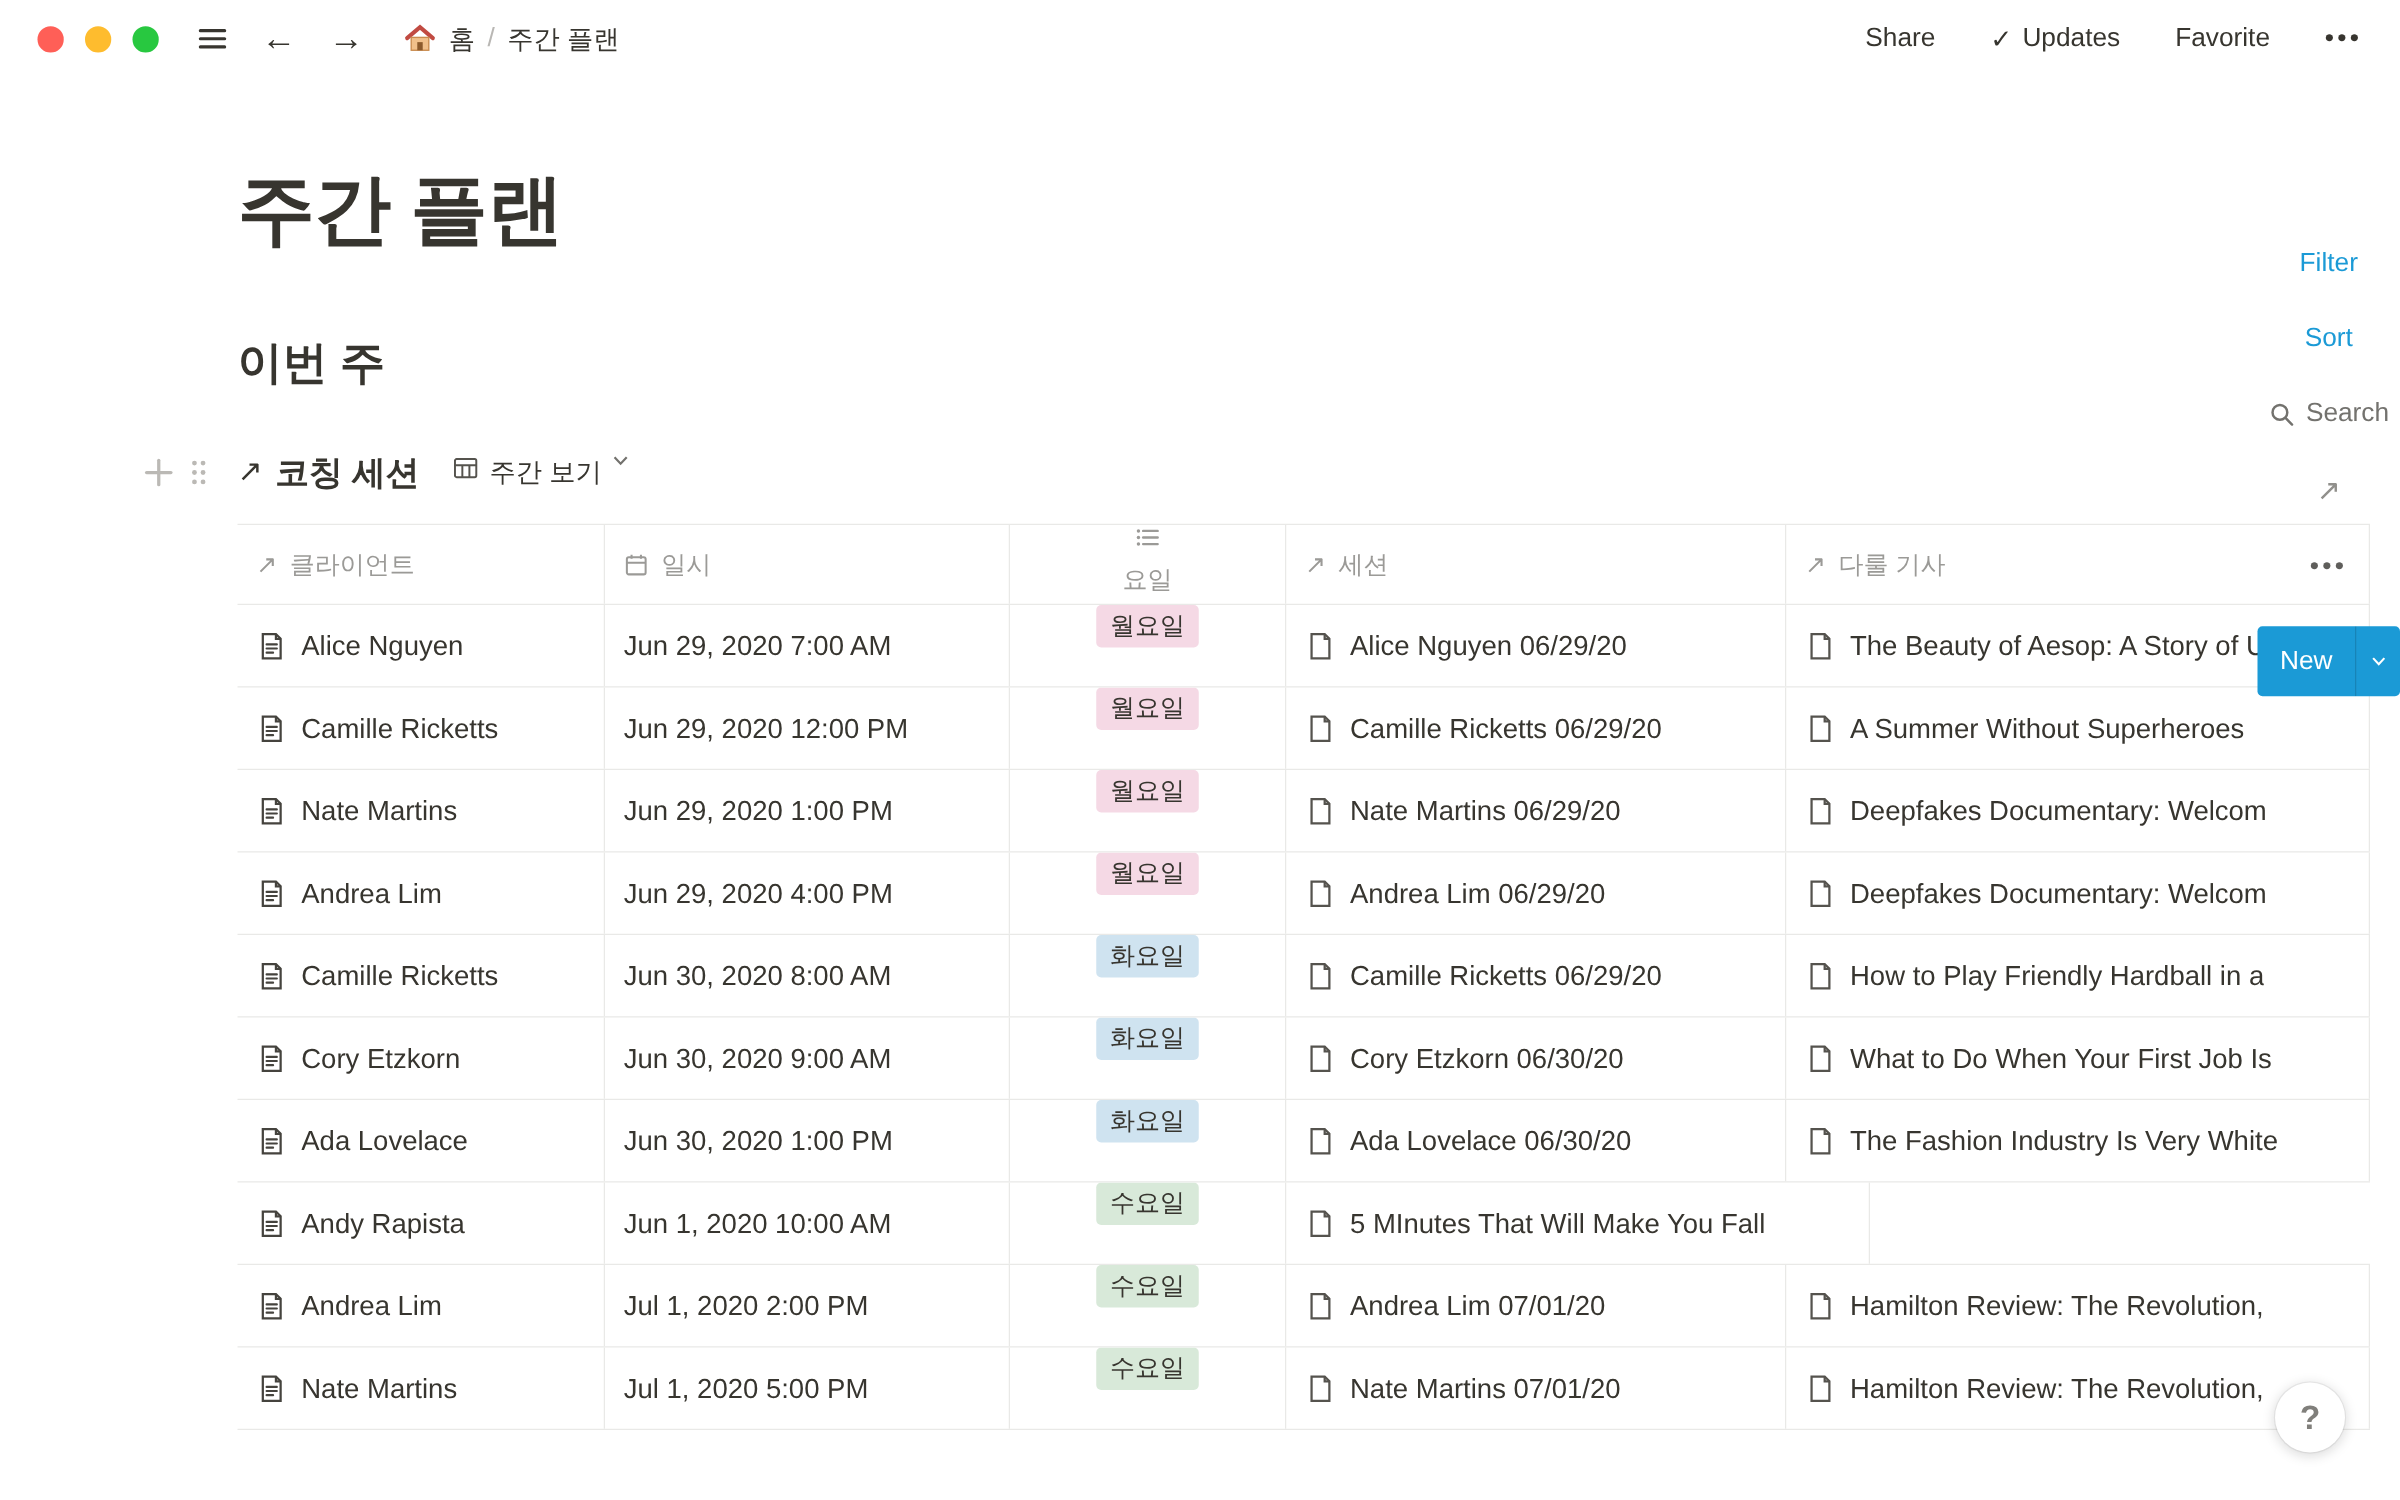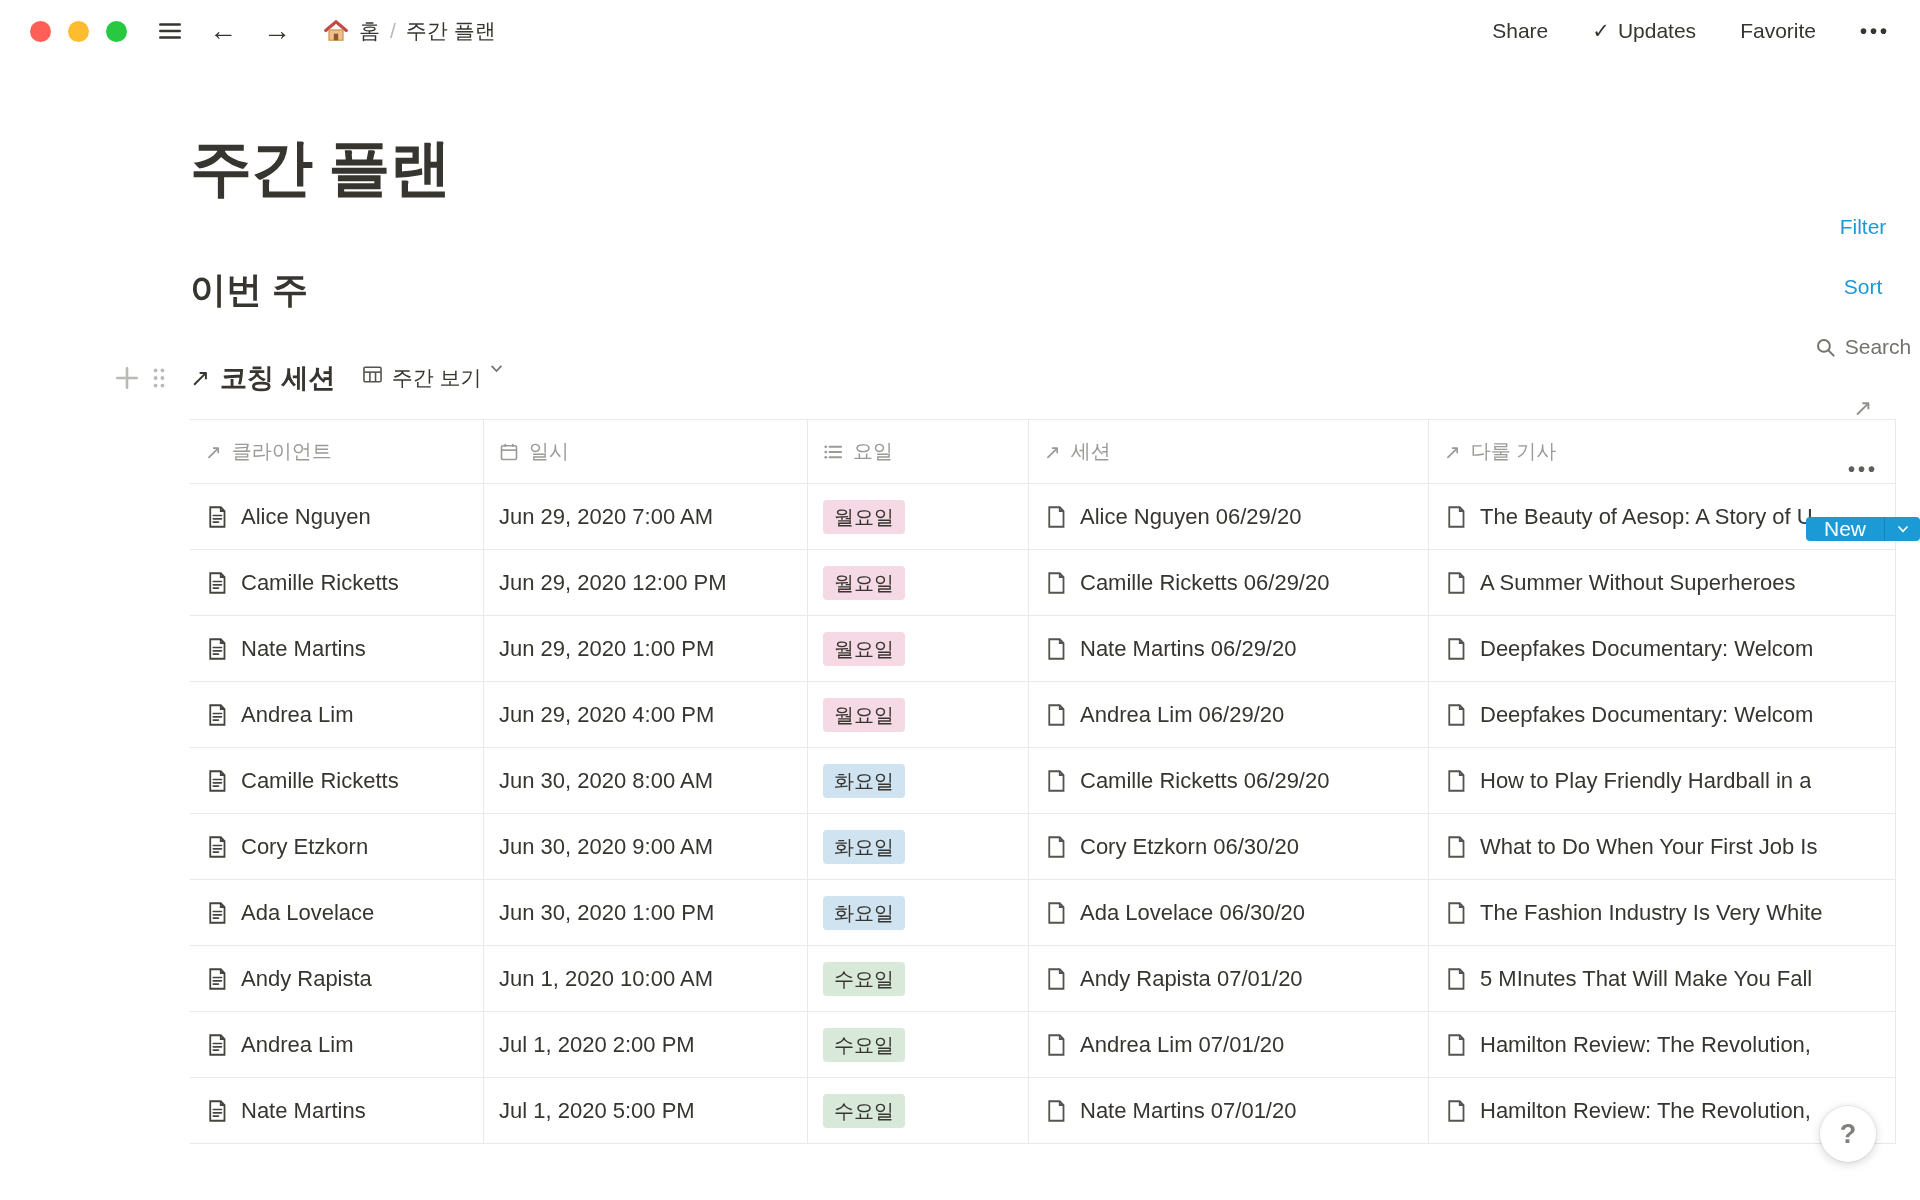--- a/index.html
+++ b/index.html
@@ -34,35 +34,35 @@
   .coll-arrow { font-size:24px; line-height:1; }
   .coll-title { font-size:27px; font-weight:700; }
   .view-group { display:flex; align-items:flex-start; gap:9px; margin-left:26px; cursor:pointer; }
   .view-label { font-size:21px; }
   .toolbar-right { margin-left:auto; display:flex; align-items:center; gap:36px;flex-direction:column; }
   .tb-link { font-size:21px; color:var(--accent-blue,#1B9AD6); cursor:pointer; }
   .search-group { display:flex; align-items:center; gap:9px; color:#73726E; font-size:21px; cursor:pointer; }
   .expand-arrow { color:#91908C; font-size:23px; cursor:pointer; }
   .toolbar .dots { color:#5F5E5B; cursor:pointer; }
   .new-btn { display:flex; align-items:stretch; background:var(--accent-blue,#1B9AD6); color:#fff;
-    border-radius:4px; height:24px; overflow:hidden; cursor:pointer; }
+    border-radius:4px; height:56px; overflow:hidden; cursor:pointer; }
   .new-btn .main { display:flex; align-items:center; padding:0 18px; font-size:21px; font-weight:500; }
   .new-btn .chev { display:flex; align-items:center; justify-content:center; width:36px;
     border-left:1px solid rgba(0,0,0,0.14); }
 
   
   .table { margin-top:18px; width:1706px; border-top:1px solid var(--border,#E9E9E7); font-size:22px; }
   .tr { display:flex; border-bottom:1px solid var(--border,#E9E9E7); height:66px; }
   .tr.head { height:64px; }
   .th,.td { display:flex; align-items:center; gap:12px; padding:0 15px;
     border-right:1px solid var(--border,#E9E9E7); overflow:hidden; white-space:nowrap; }
   .th { color:var(--text-gray,#9B9A97); font-size:20px; gap:10px; cursor:pointer; }
   .col-client { width:294px; }
   .col-datetime { width:324px; }
-  .col-day { width:221px; }
+  .col-day { width:221px;flex-direction:column; }
   .col-session { width:400px; }
   .col-article { width:467px; }
   .cell-icon { display:inline-flex; flex-shrink:0; color:#55534E; }
   .link { text-decoration-color:rgba(55,53,47,0.35); text-underline-offset:4px;
     cursor:pointer; overflow:hidden; }
   .tag { padding:3px 11px; border-radius:4px; font-size:20px; line-height:1.4; color:#37352F; }
   .hdr-rel { font-size:20px; line-height:1; }
 
   
   .help-btn { position:fixed; right:44px; bottom:38px; width:56px; height:56px; border-radius:50%;
@@ -585,31 +585,20 @@
               </svg>
       </span>
       <span class="link">Andy Rapista</span>
     </div>
     <div class="td col-datetime">
       <span>Jun 1, 2020 10:00 AM</span>
     </div>
     <div class="td col-day">
       <span class="tag" style="background: var(--tag-green);">수요일</span>
     </div>
-    <div class="td col-session">
-      <span class="cell-icon">
-        <svg width="24" height="24" viewBox="0 0 16 16">
-                <g stroke="#55534E" stroke-width="1.2" fill="none">
-          <path d="M3.5 1.5 H10.5 L13 4 V14.5 H3.5 Z"></path>
-                  <path d="M10.5 1.5 V4 H13"></path>
-                </g>
-              </svg>
-      </span>
-      <span class="link">Andy Rapista 07/01/20</span>
-    </div>
     <div class="td col-article">
       <span class="cell-icon">
         <svg width="24" height="24" viewBox="0 0 16 16">
                 <g stroke="#55534E" stroke-width="1.2" fill="none">
           <path d="M3.5 1.5 H10.5 L13 4 V14.5 H3.5 Z"></path>
                   <path d="M10.5 1.5 V4 H13"></path>
                 </g>
               </svg>
       </span>
       <span class="link">5 MInutes That Will Make You Fall</span>

